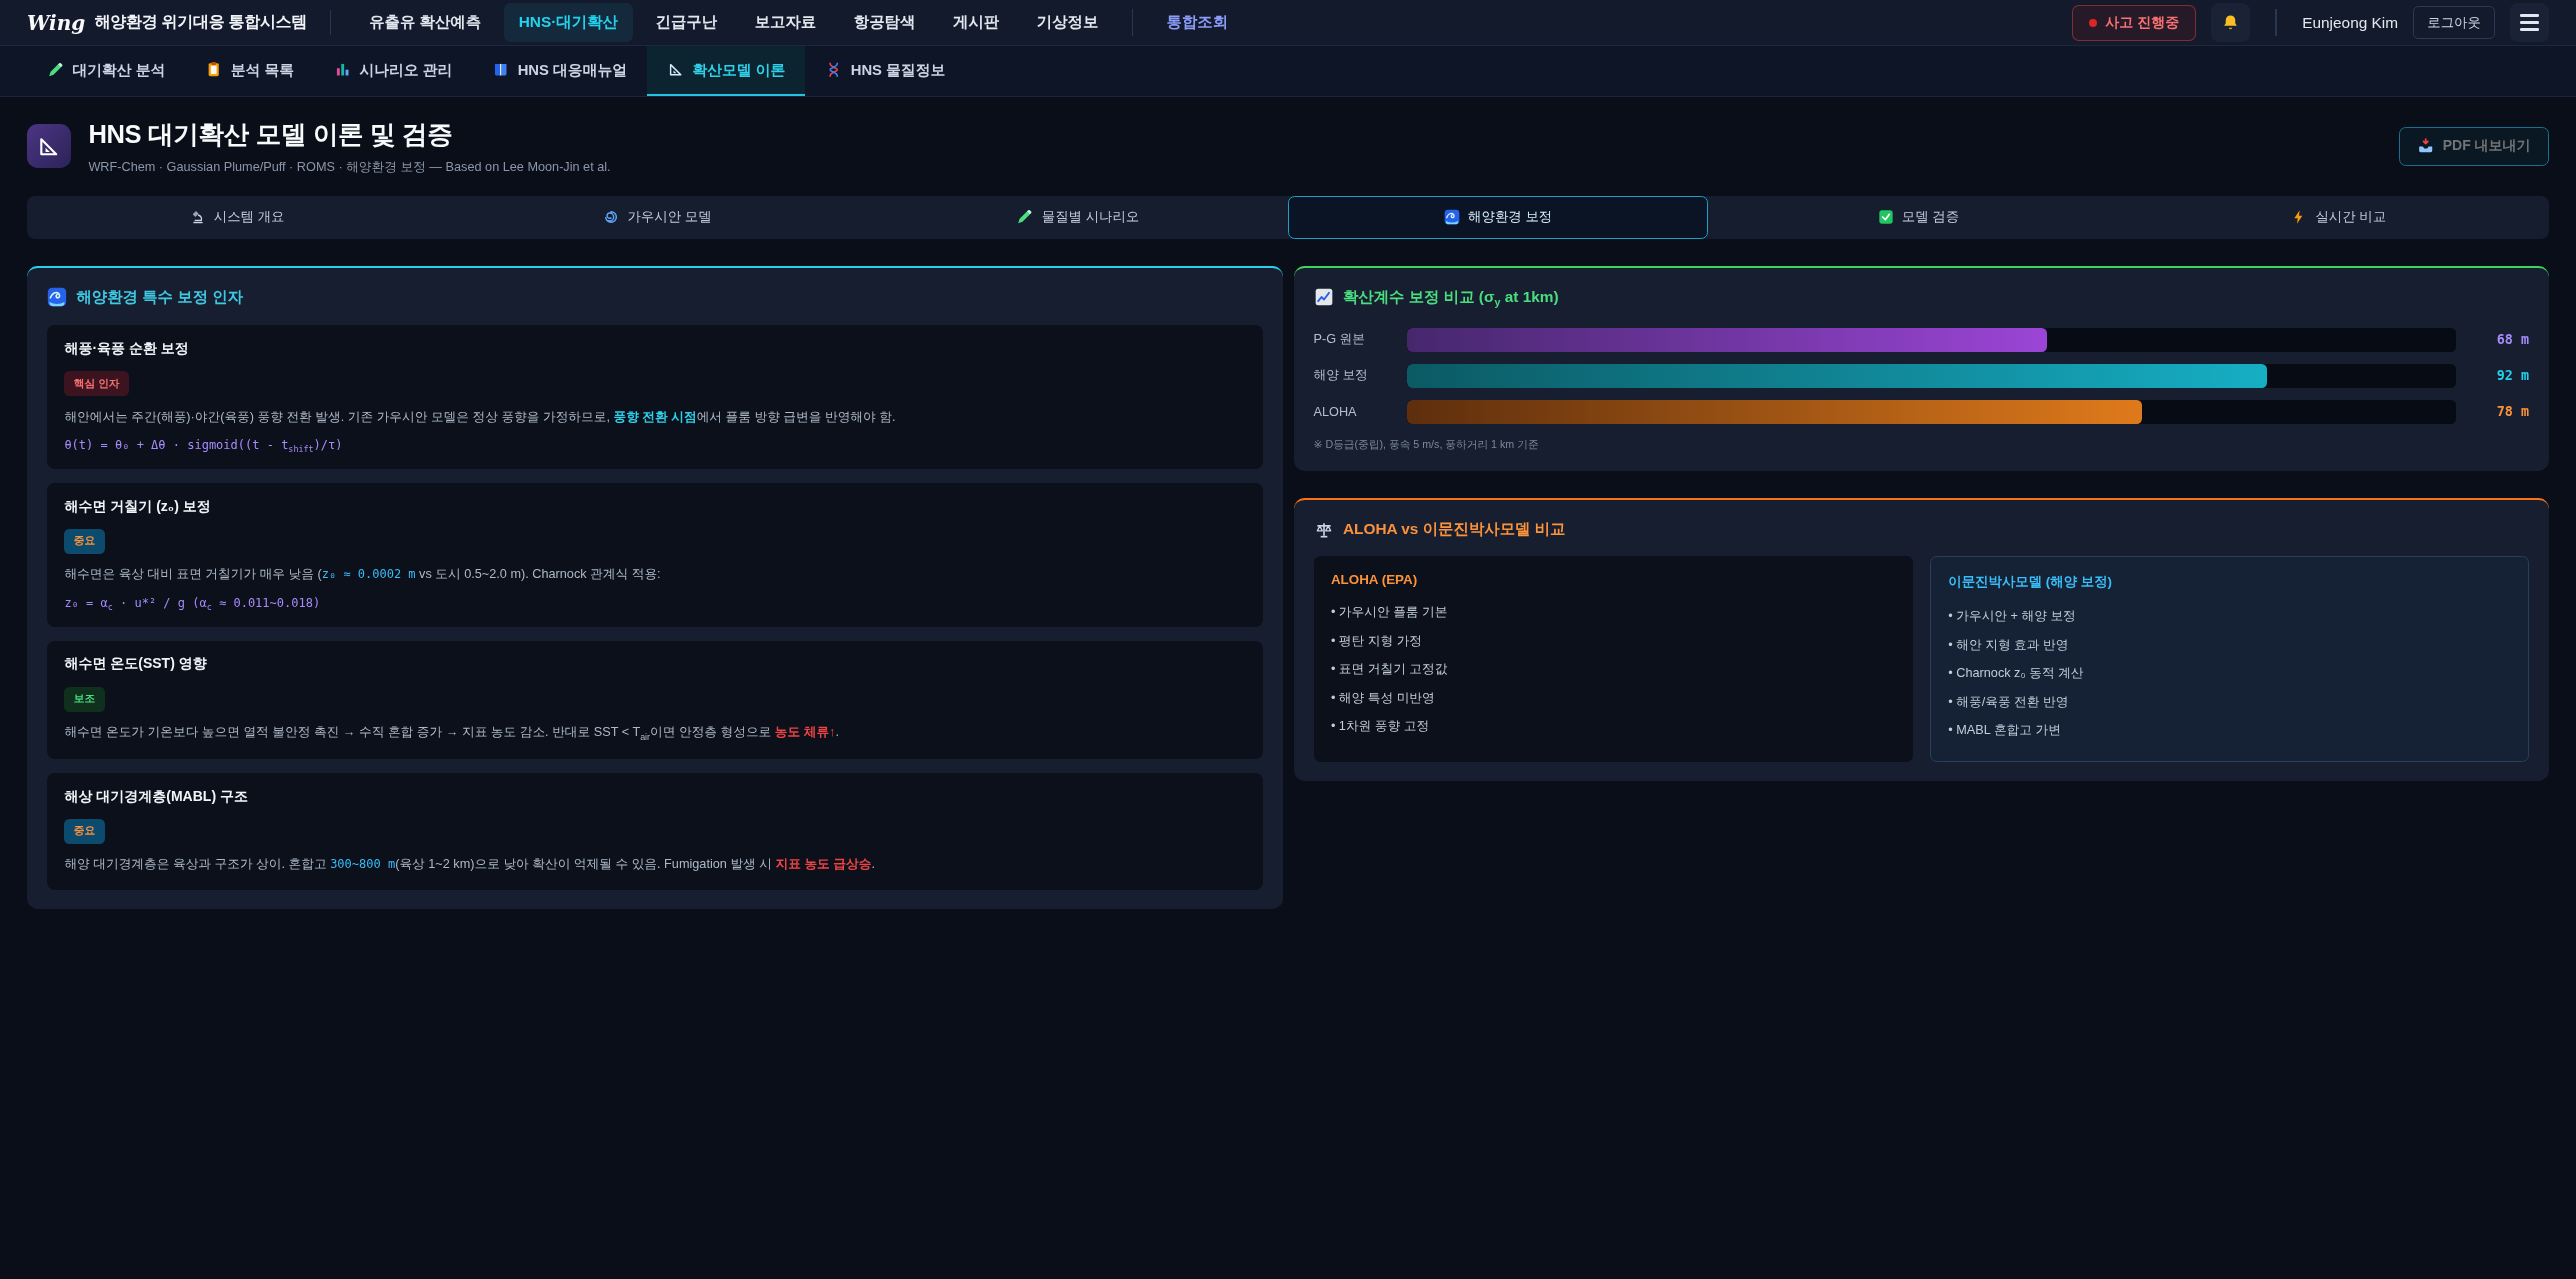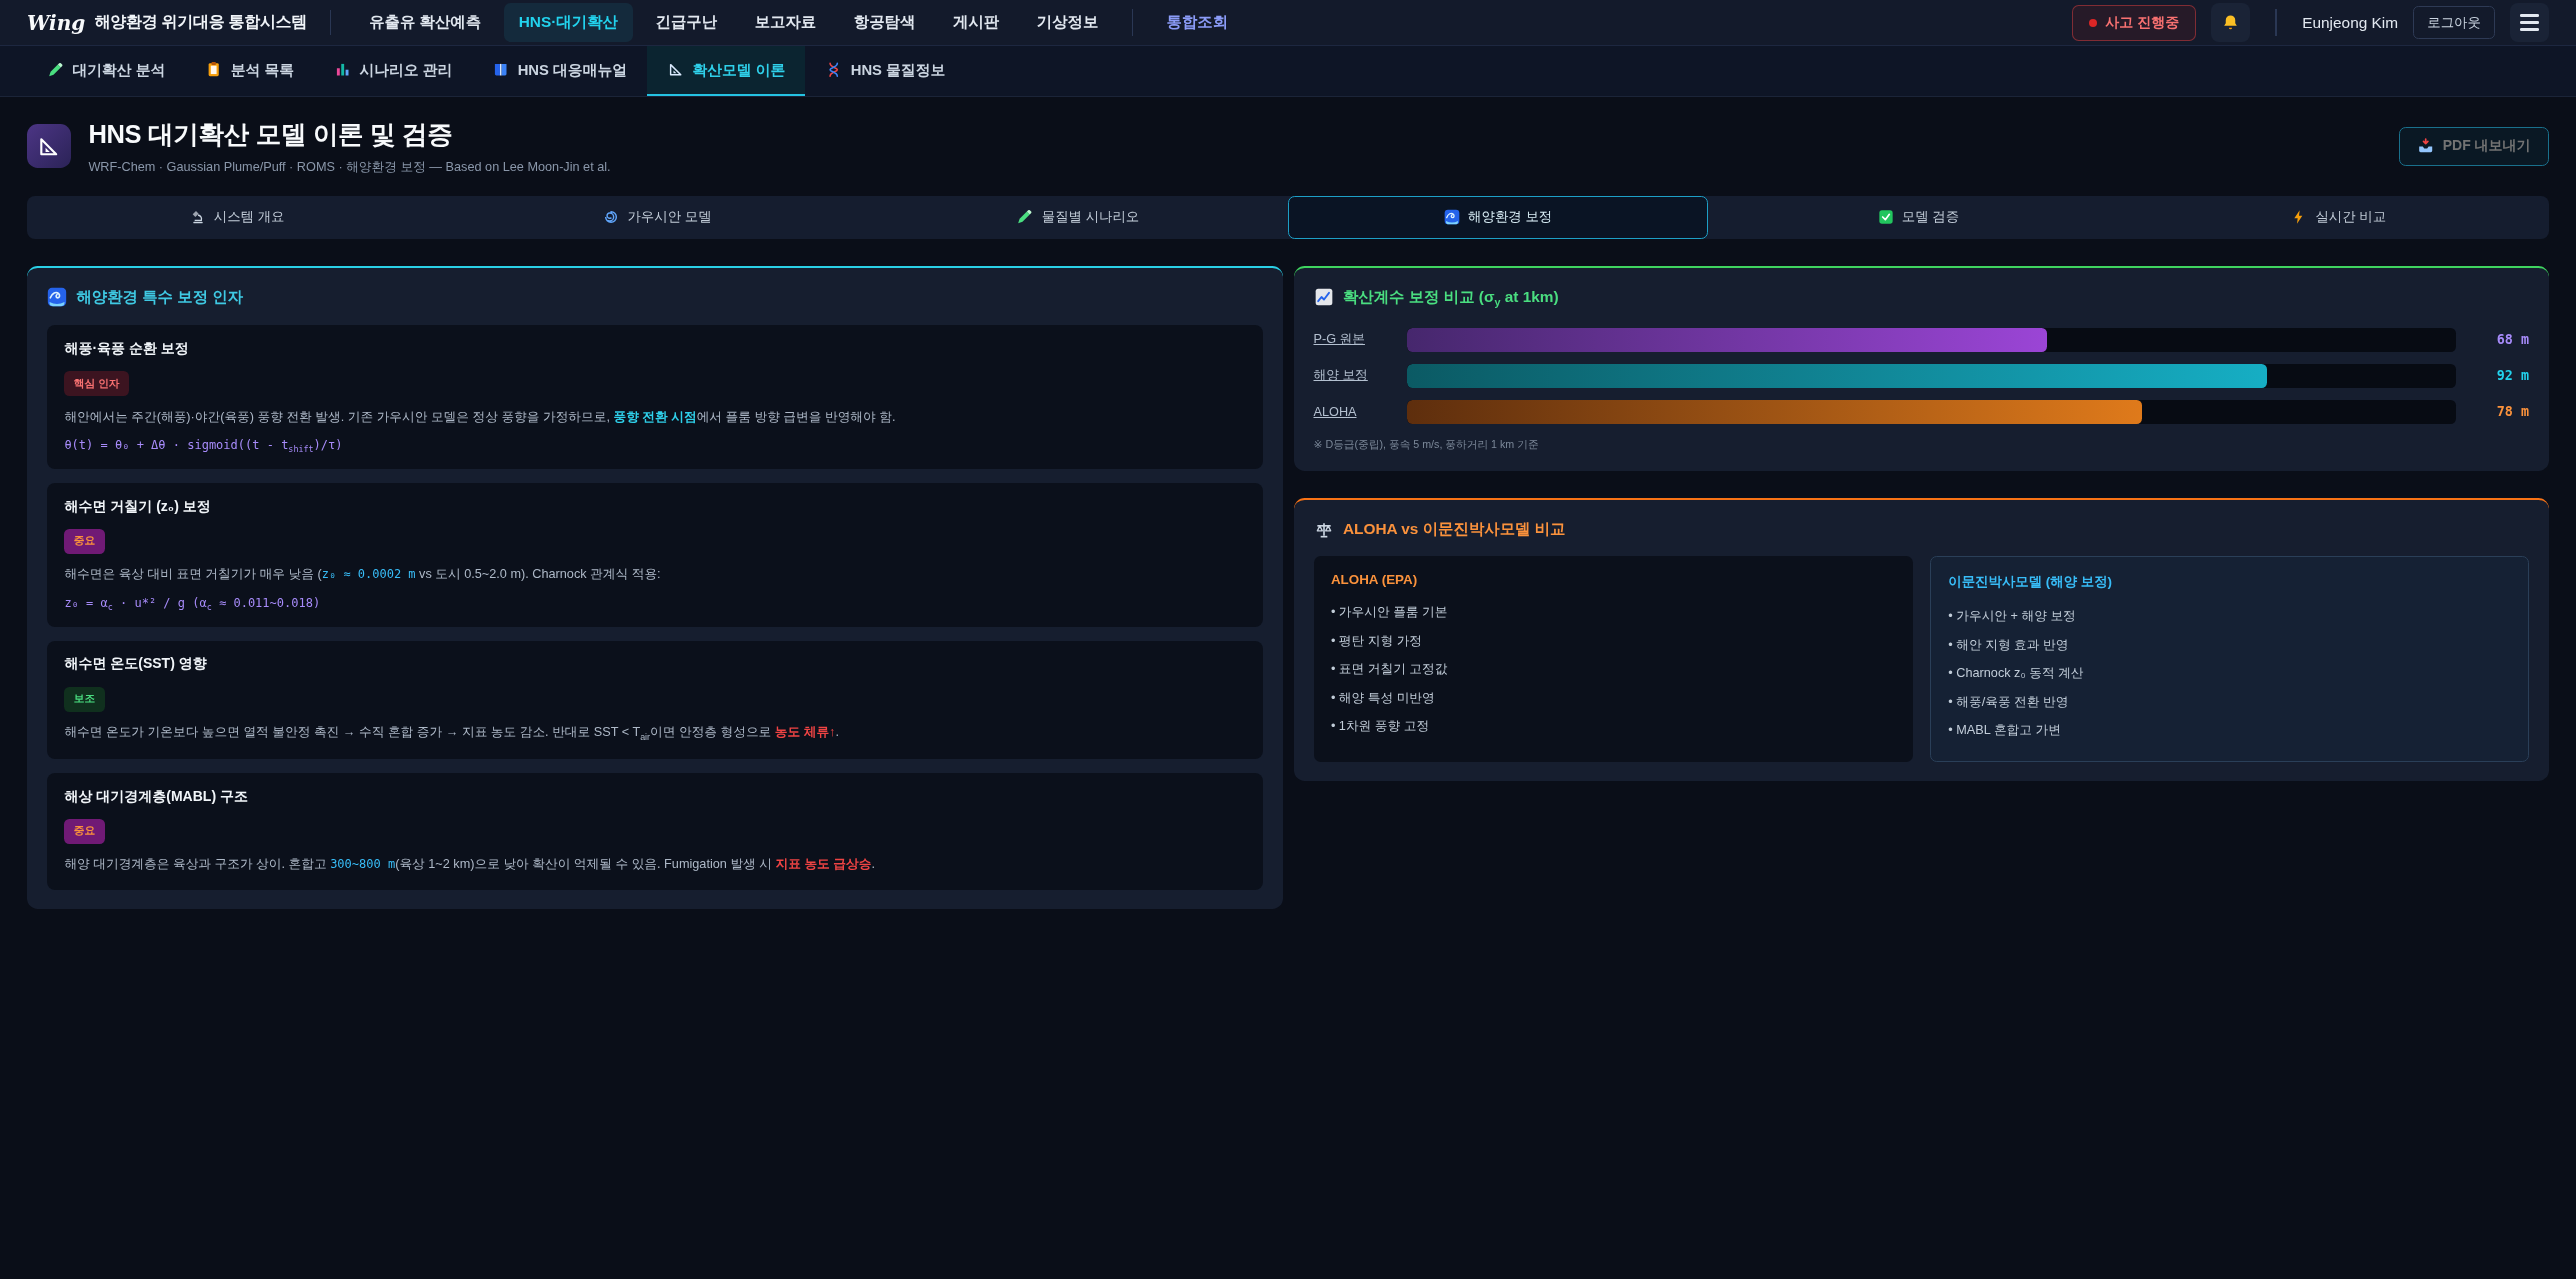--- a/index.html
+++ b/index.html
@@ -78,32 +78,32 @@
   .panel-title.green  { color:#4ade80; }
   .panel-title.orange { color:#fb923c; }
 
   
   .cards { margin-top:17.4px; display:flex; flex-direction:column; gap:13.4px; }
   .card { background:#0b101b; border-radius:8px; padding:14.8px 17.4px; }
   .card-head { display:flex; align-items:flex-start; justify-content:space-between; gap:13.4px;flex-direction:column; }
   .card-title { font-size:14px; font-weight:bold; color:#f1f5f9; }
   .badge { font-size:10.7px; font-weight:bold; padding:5.4px 9.4px; border-radius:5.4px; white-space:nowrap; }
   .badge-red    { color:#f87171; background:#3c1420; }
-  .badge-orange { color:#fb923c; background:#701a75; }
+  .badge-orange { color:#fb923c; background:#0c4a6e; }
   .badge-green  { color:#4ade80; background:#10301e; }
   .card-desc { margin-top:10.7px; font-size:12.7px; line-height:1.65; color:#aeb9c8; }
   .hl-cyan { color:#2fd0ea; font-weight:bold; }
   .hl-red  { color:#ef4444; font-weight:bold; }
   .mono-cyan { font-family:"DejaVu Sans Mono",monospace; color:#38bdf8; font-size:12px; }
   .formula { margin-top:10.7px; font-family:"DejaVu Sans Mono",monospace; font-size:12px; color:#a78bfa; }
 
   
   .bars { margin-top:20px; display:flex; flex-direction:column; gap:12px; }
   .bar-row { display:flex; align-items:center; gap:14.8px; }
-  .bar-label { width:79px; font-size:12.7px; color:#b4c0d0; flex:none;text-decoration:underline; }
+  .bar-label { width:79px; font-size:12.7px; color:#b4c0d0; flex:none; }
   .bar-track { flex:1; height:24px; background:#070b13; border-radius:5.4px; overflow:hidden; }
   .bar-fill { height:100%; border-radius:5.4px; }
   .bar-purple { background:linear-gradient(90deg,#46276d,#9b45d6); }
   .bar-teal   { background:linear-gradient(90deg,#0b5a64,#16aec4); }
   .bar-orange { background:linear-gradient(90deg,#5e2e0d,#df7a1b); }
   .bar-value { width:58px; flex:none; text-align:right; font-family:"DejaVu Sans Mono",monospace;
     font-size:13.4px; font-weight:bold; }
   .val-purple { color:#a78bfa; } .val-teal { color:#22d3ee; } .val-orange { color:#fb923c; }
   .chart-note { margin-top:14.8px; font-size:10.7px; color:#7b8899; }
 

